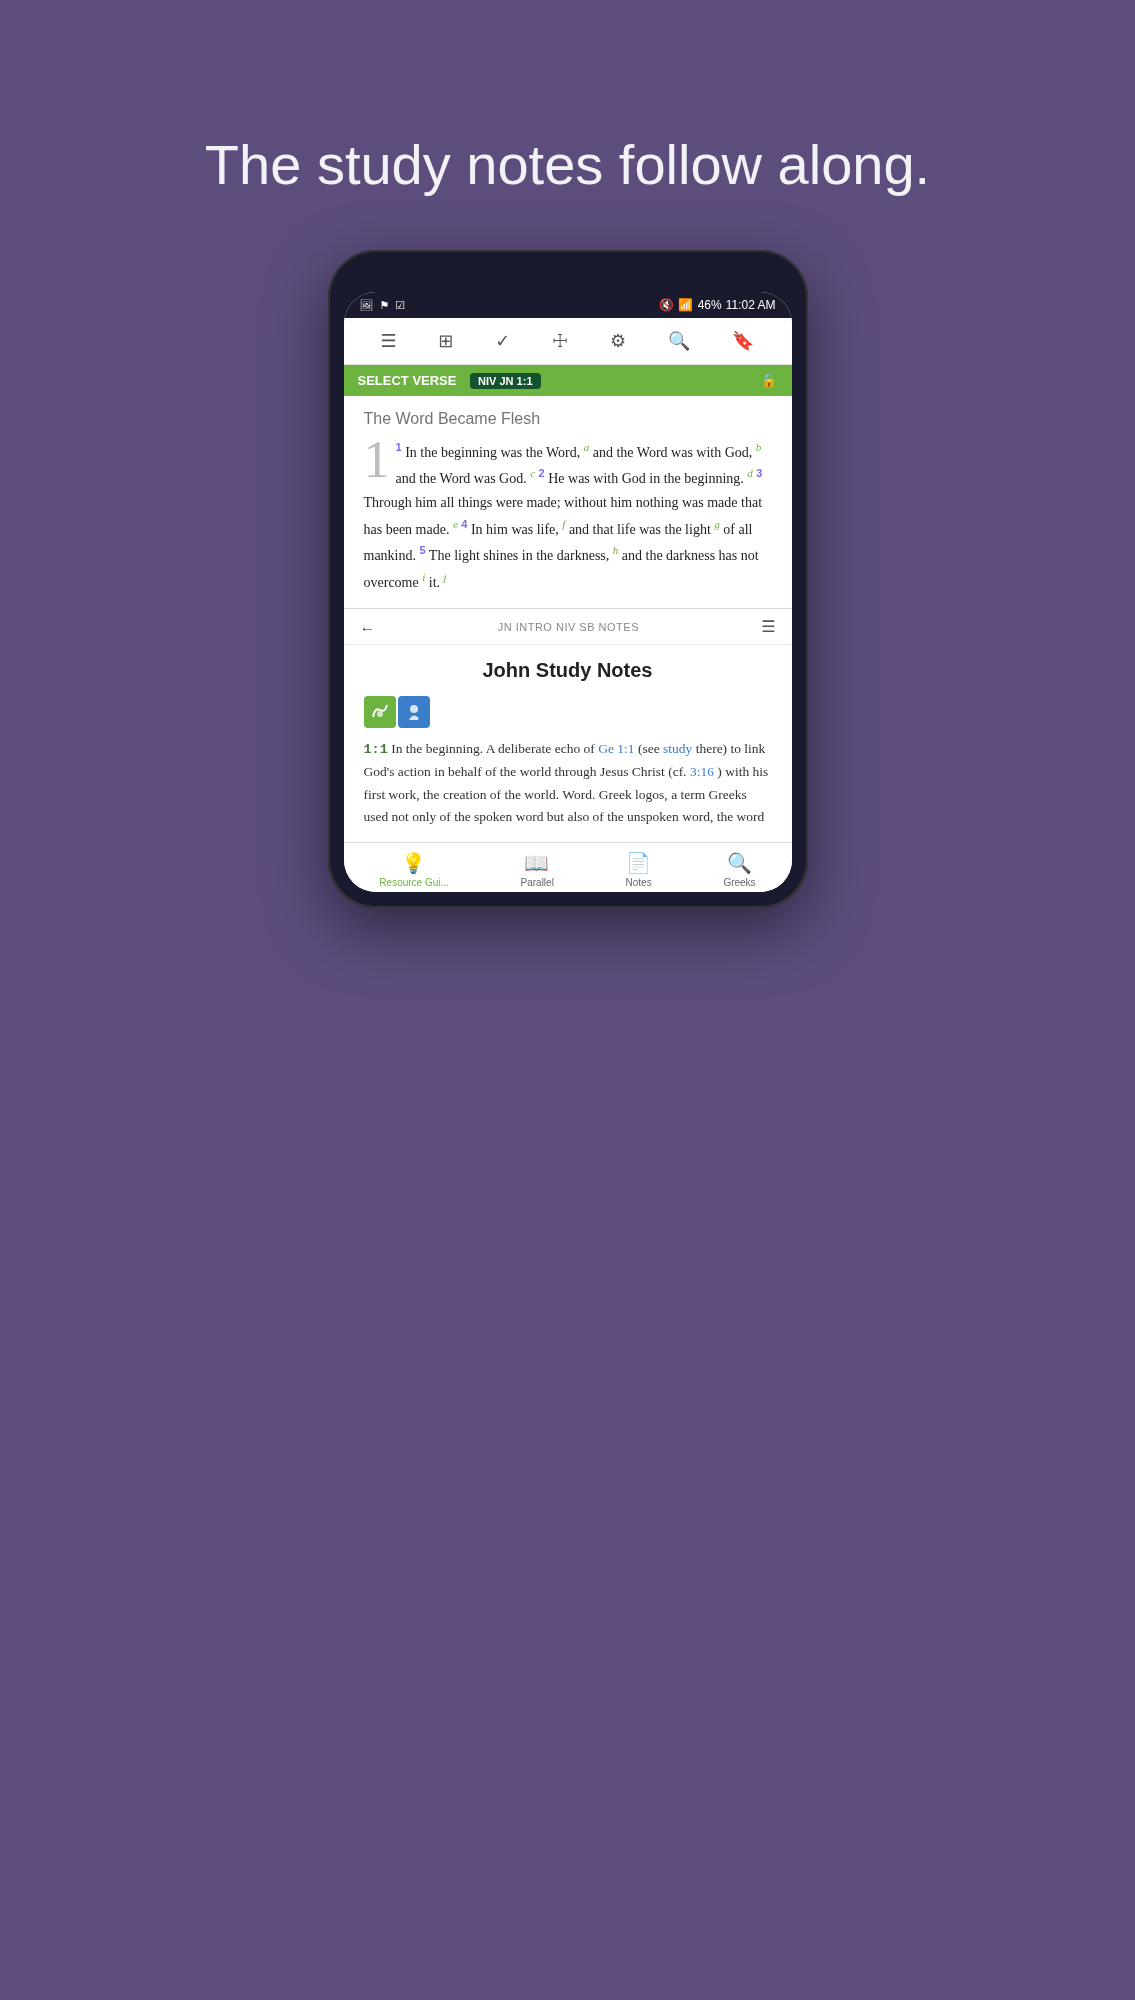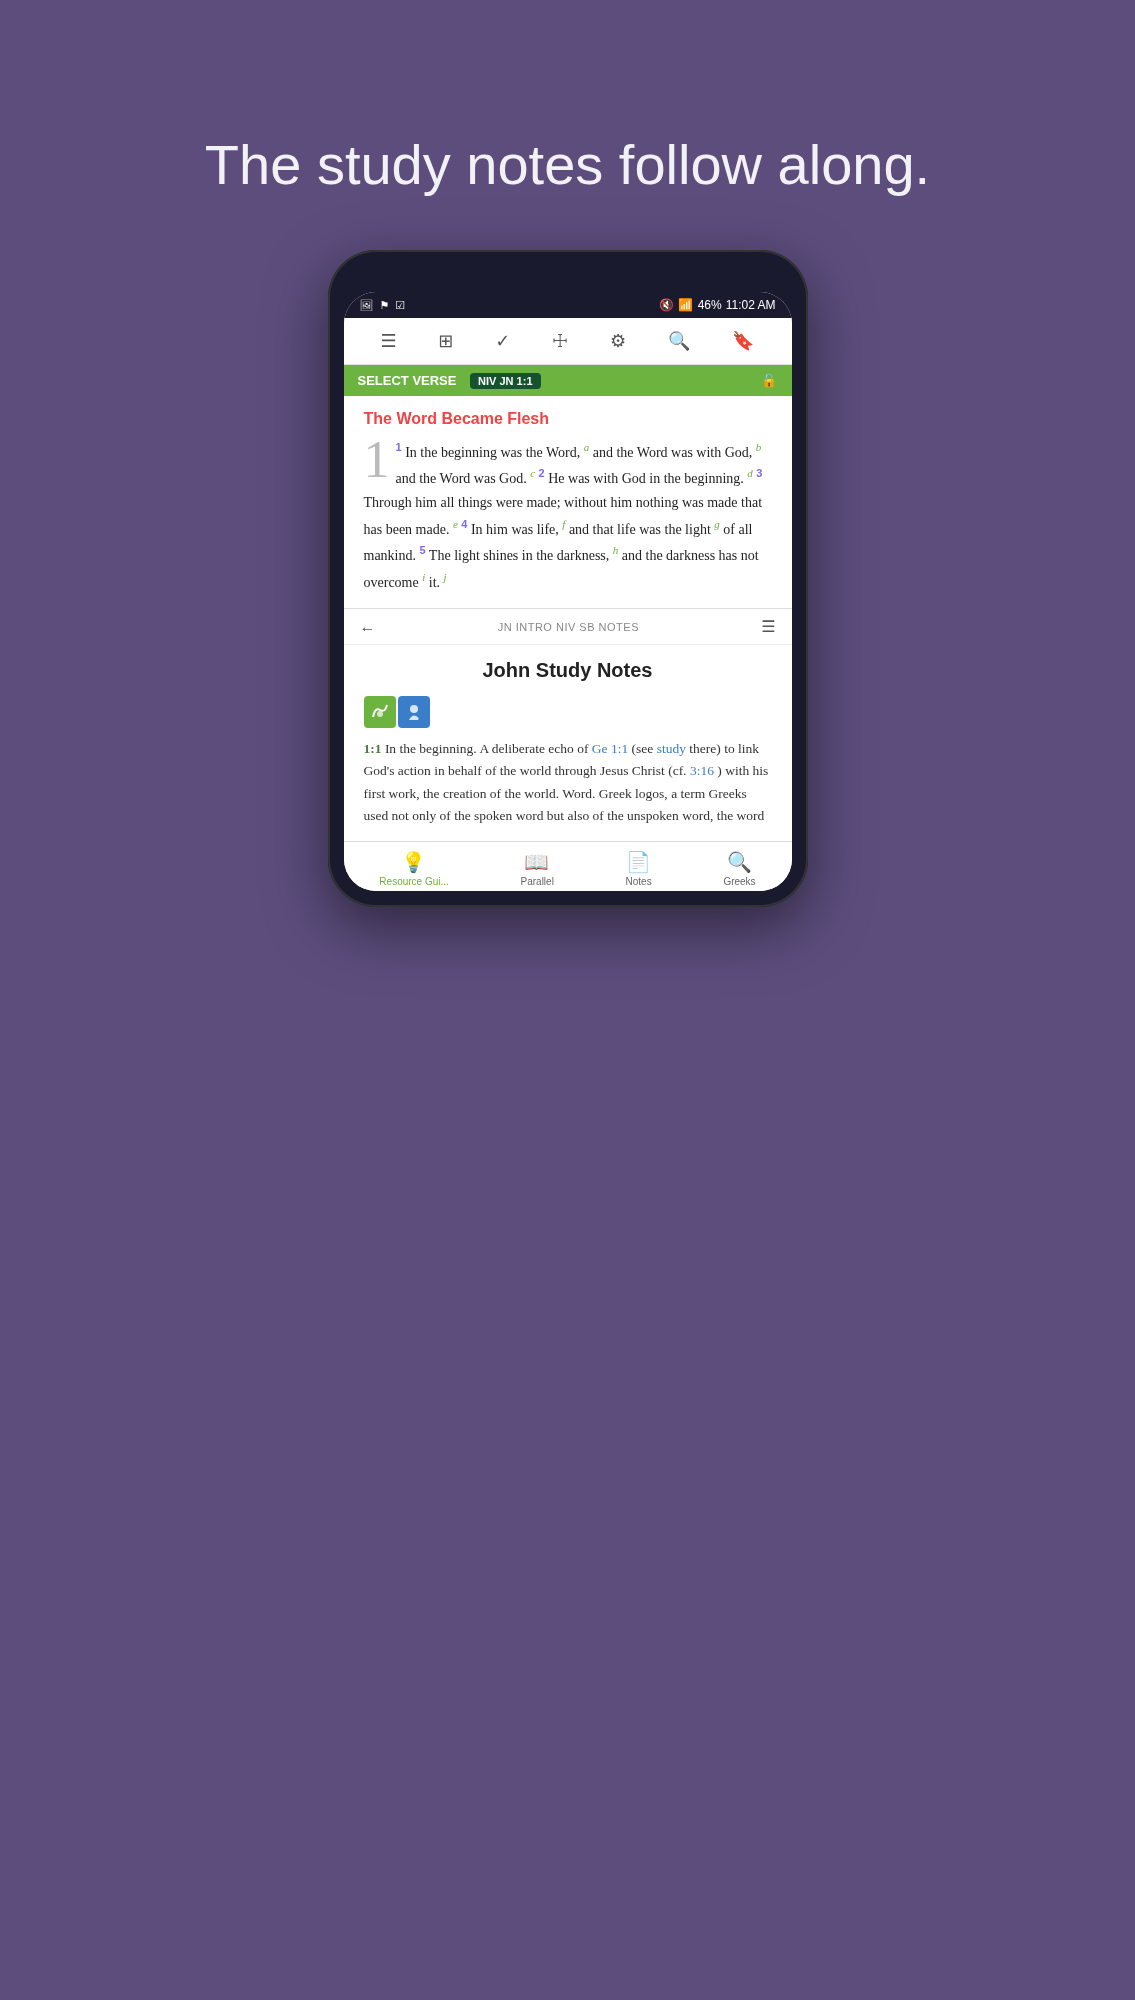--- a/index.html
+++ b/index.html
@@ -114,22 +114,22 @@
 
     
     .bible-text {
       padding: 14px 20px;
       background: #fff;
       border-bottom: 1px solid #ddd;
     }
 
     .section-title {
       font-size: 16px;
-      font-weight: bold;
-      color: #ef4444;
+      font-weight: normal;
+      color: #737373;
       margin-bottom: 10px;
       font-family: Arial, sans-serif;
     }
 
     .verse-number-large {
       font-size: 52px;
       font-weight: 300;
       color: #bbb;
       float: left;
       line-height: 1;
@@ -227,21 +227,21 @@
     .notes-content {
       font-size: 13.5px;
       line-height: 1.65;
       color: #333;
       font-family: 'Georgia', serif;
     }
 
     .note-ref {
       color: #4a7c3f;
       font-weight: bold;
-      font-family: Liberation Serif, serif;
+      font-family: Liberation Mono, monospace;
     }
 
     .note-italic {
     }
 
     .note-link {
       color: #3a7dc9;
     }
 
     

